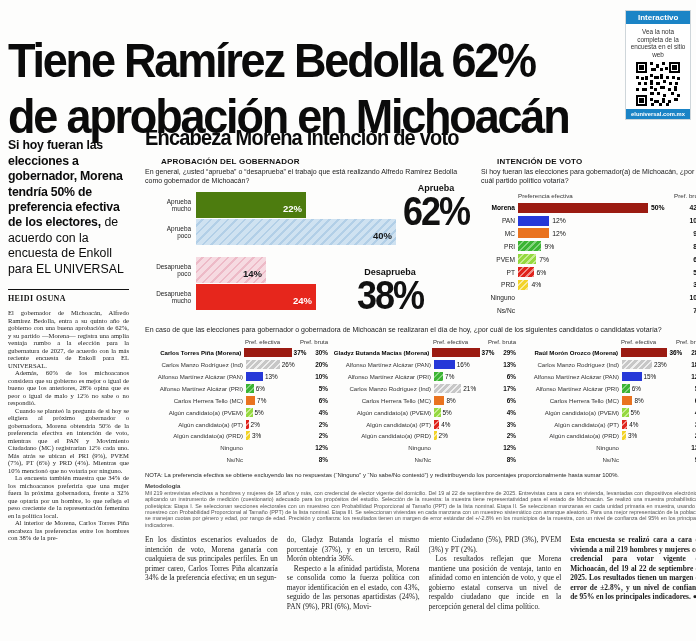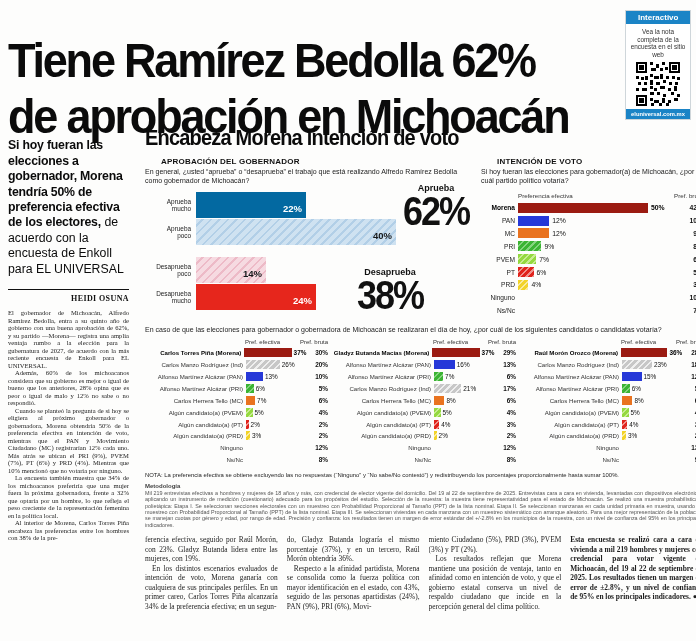--- a/index.html
+++ b/index.html
@@ -14,40 +14,40 @@
         text-align:center;font-size:6.4px;}
   .ibox-tag{background:#1b84c6;color:#fff;font-weight:bold;font-size:8px;padding:2px 12px;}
   .ibox-text{padding:4px 3px 2px;color:#333;line-height:7.6px;}
   .ibox-qr{margin:2px auto 3px;width:44px;height:44px;display:block;}
   .ibox-site{background:#1b84c6;color:#fff;font-size:5.8px;padding:2px 0;font-weight:bold;}
   
   .leftcol{position:absolute;left:8px;top:126px;width:121px;height:512px;overflow:hidden;}
   .deck{font-size:12.3px;line-height:15.4px;color:#0b0b0b;}
   .deck b{letter-spacing:-0.2px;}
   .byline{border-top:1px solid #111;margin-top:9px;padding-top:4px;
-          font-family:"Liberation Serif",serif;font-weight:bold;font-size:8px;letter-spacing:.4px;text-align:right;}
+          font-family:"Liberation Serif",serif;font-weight:bold;font-size:8px;letter-spacing:.4px;}
   .bodytext{margin-top:6px;font-family:"Liberation Serif",serif;font-size:6.6px;line-height:7.5px;
             text-align:justify;color:#1c1c1c;}
   .bodytext p{margin:0;}
   .bodytext p + p{text-indent:7px;}
   
   .main{position:absolute;left:145px;top:126px;width:558px;}
   .ig-title{font-weight:bold;font-size:20px;letter-spacing:-0.8px;transform:scaleY(1.08);
             transform-origin:top left;margin:0 0 8px 0;color:#0b0b0b;}
   .ig-row{display:flex;}
   .block-h{font-weight:bold;font-size:8px;letter-spacing:.2px;margin:0 0 2px 16px;}
   .q{font-size:7px;line-height:8.6px;color:#222;margin:0 0 7px 0;}
   
   .approval{width:330px;position:relative;}
   .a-row{display:flex;align-items:stretch;margin-bottom:1px;}
   .a-label{width:46px;font-size:6.4px;line-height:7px;text-align:right;padding-right:5px;
            display:flex;flex-direction:column;justify-content:center;color:#222;}
   .a-bar{height:26px;position:relative;}
   .a-pct{position:absolute;right:4px;bottom:4px;font-weight:bold;font-size:9.5px;}
-  .b-apstrong{background:#0369a1;}
+  .b-apstrong{background:#4d7c0f;}
   .b-aplight{background:repeating-linear-gradient(135deg,#cfe2f1 0 4px,#b2cfe7 4px 6px);}
   .b-deslight{background:repeating-linear-gradient(135deg,#f6dae1 0 4px,#edbac7 4px 6px);}
   .b-desstrong{background:#e6261c;}
   .t-light{color:#fff;} .t-dark{color:#15181b;}
   .gap{height:11px;}
   .sum{position:absolute;text-align:center;}
   .sum-label{font-weight:bold;font-size:9px;}
   .sum-val{font-weight:bold;font-size:36px;letter-spacing:-2px;line-height:34px;transform:scaleY(1.12);transform-origin:top center;}
   .sum-ap{right:0;top:26px;width:78px;}
   .sum-des{left:200px;top:110px;width:90px;}
@@ -546,21 +546,20 @@
     </div>
     <div class="note">NOTA: La preferencia efectiva se obtiene excluyendo las no respuestas (“Ninguno” y “No sabe/No contestó”) y redistribuyendo los porcentajes proporcionalmente hasta sumar 100%.</div>
     <div class="metho">
       <p class="metho-h">Metodología</p>
       <p class="metho-t">Mil 219 entrevistas efectivas a hombres y mujeres de 18 años y más, con credencial de elector vigente del domicilio. Del 19 al 22 de septiembre de 2025. Entrevistas cara a cara en vivienda, levantadas con dispositivos electrónicos aplicando un instrumento de medición (cuestionario) adecuado para los propósitos del estudio. Selección de la muestra: la muestra tiene representatividad para el estado de Michoacán. Se realizó una muestra probabilística y polietápica: Etapa I. Se seleccionan secciones electorales con un muestreo con Probabilidad Proporcional al Tamaño (PPT) de la lista nominal. Etapa II. Se seleccionan manzanas en cada unidad primaria en muestra, usando un muestreo con Probabilidad Proporcional al Tamaño (PPT) de la lista nominal. Etapa III. Se seleccionan viviendas en cada manzana con un muestreo sistemático con arranque aleatorio. Para una mejor representación de la población se manejan cuotas por género y edad, por rango de edad. Precisión y confianza: los resultados tienen un margen de error estándar del +/-2.8% en los municipios de la muestra, con un nivel de confianza del 95% en los principales indicadores.</p>
     </div>
   </div>
 
   <div class="bottom">
     <div class="col">
-      <p>ferencia efectiva, seguido por Raúl Morón, con 23%. Gladyz Butanda lidera entre las mujeres, con 19%.</p>
       <p>En los distintos escenarios evaluados de intención de voto, Morena ganaría con cualquiera de sus principales perfiles. En un primer careo, Carlos Torres Piña alcanzaría 34% de la preferencia efectiva; en un segun-</p>
     </div>
     <div class="col">
       <p>do, Gladyz Butanda lograría el mismo porcentaje (37%), y en un tercero, Raúl Morón obtendría 36%.</p>
       <p>Respecto a la afinidad partidista, Morena se consolida como la fuerza política con mayor identificación en el estado, con 43%, seguido de las personas apartidistas (24%), PAN (9%), PRI (6%), Movi-</p>
     </div>
     <div class="col">
       <p>miento Ciudadano (5%), PRD (3%), PVEM (3%) y PT (2%).</p>
       <p>Los resultados reflejan que Morena mantiene una posición de ventaja, tanto en afinidad como en intención de voto, y que el gobierno estatal conserva un nivel de respaldo ciudadano que incide en la percepción general del clima político.</p>
     </div>

